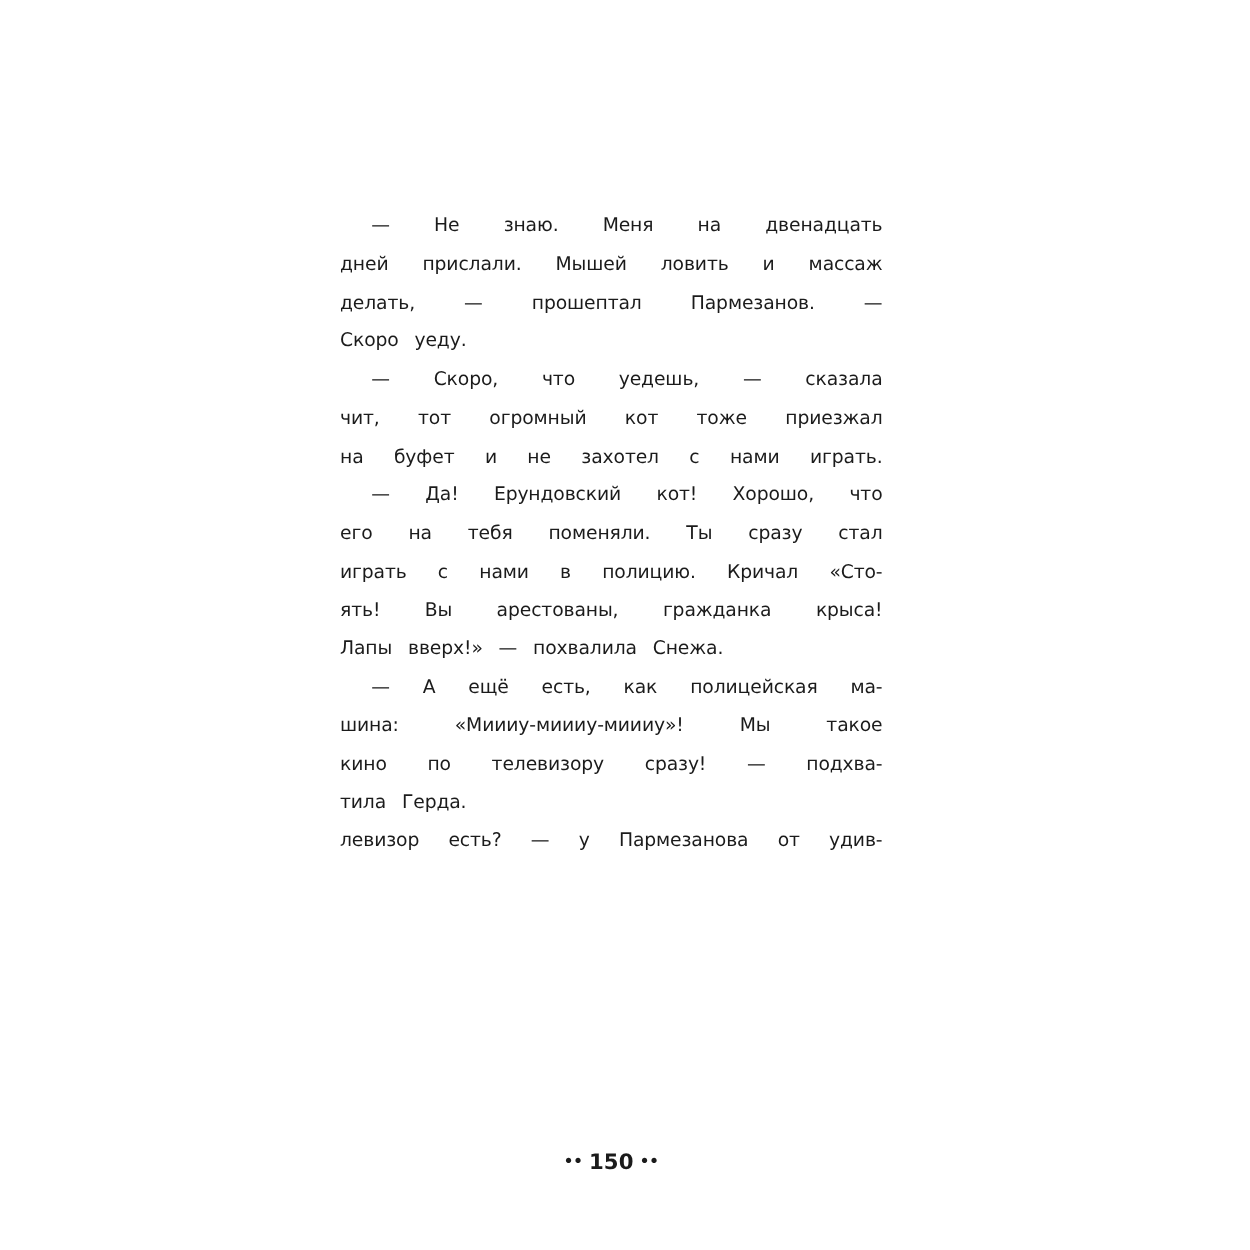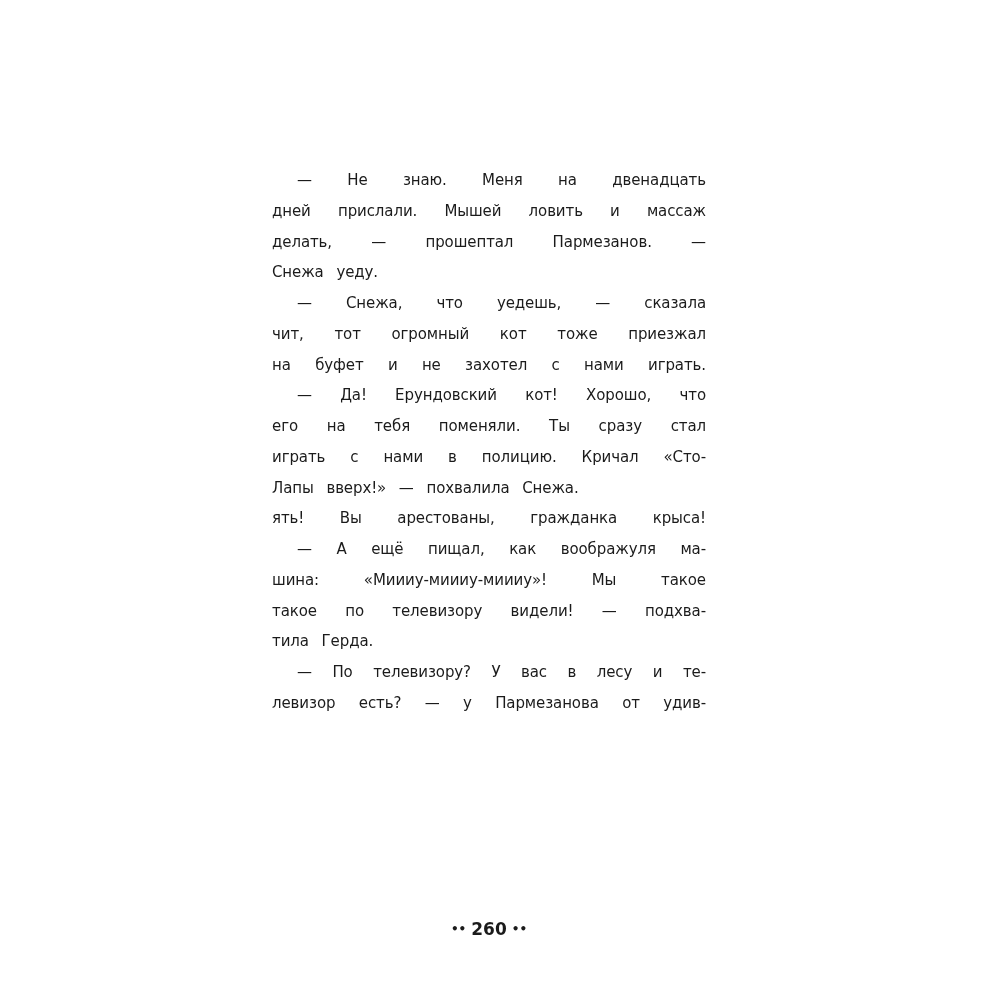--- a/index.html
+++ b/index.html
@@ -56,48 +56,47 @@
 <body>
 
 <div class="page">
 
   <main class="text-block">
 
     <div class="para">
       <span class="line l-first">— Не знаю. Меня на двенадцать</span>
       <span class="line">дней прислали. Мышей ловить и массаж</span>
       <span class="line">делать, — прошептал Пармезанов. —</span>
-      <span class="line l-last">Снежа уеду.</span>
+      <span class="line l-last">Скоро уеду.</span>
     </div>
 
     <div class="para">
-      <span class="line l-first">— Снежа, что уедешь, — сказала</span>
+      <span class="line l-first">— Скоро, что уедешь, — сказала</span>
       <span class="line">чит, тот огромный кот тоже приезжал</span>
       <span class="line">на буфет и не захотел с нами играть.</span>
     </div>
 
     <div class="para">
       <span class="line l-first">— Да! Ерундовский кот! Хорошо, что</span>
       <span class="line">его на тебя поменяли. Ты сразу стал</span>
       <span class="line">играть с нами в полицию. Кричал «Сто-</span>
+      <span class="line">ять! Вы арестованы, гражданка крыса!</span>
       <span class="line l-last">Лапы вверх!» — похвалила Снежа.</span>
-      <span class="line">ять! Вы арестованы, гражданка крыса!</span>
     </div>
 
     <div class="para">
-      <span class="line l-first">— А ещё пищал, как воображуля ма-</span>
+      <span class="line l-first">— А ещё есть, как полицейская ма-</span>
       <span class="line">шина: «Миииу-миииу-миииу»! Мы такое</span>
-      <span class="line">такое по телевизору видели! — подхва-</span>
+      <span class="line">кино по телевизору сразу! — подхва-</span>
       <span class="line l-last">тила Герда.</span>
     </div>
 
     <div class="para">
-      <span class="line l-first">— По телевизору? У вас в лесу и те-</span>
       <span class="line">левизор есть? — у Пармезанова от удив-</span>
     </div>
 
   </main>
 
   <footer class="footer">
-    <span class="ornament">••</span><span class="pagenum">260</span><span class="ornament">••</span>
+    <span class="ornament">••</span><span class="pagenum">150</span><span class="ornament">••</span>
   </footer>
 
 </div>
 
 </body></html>

